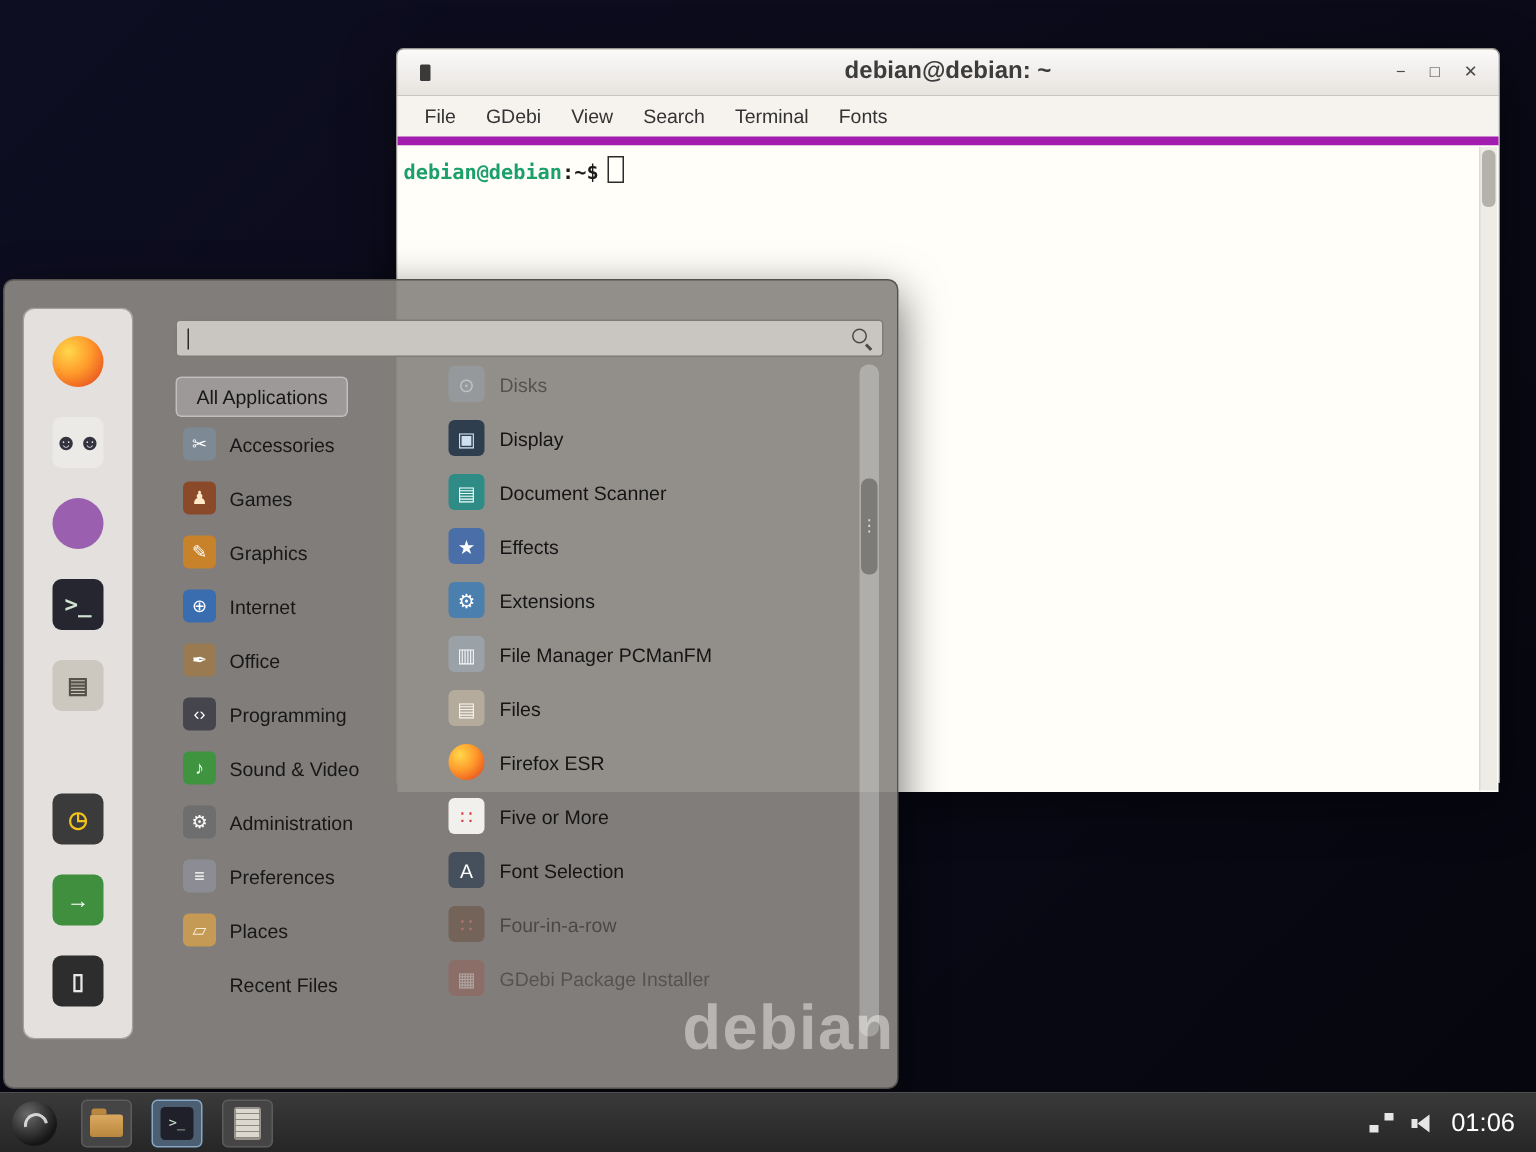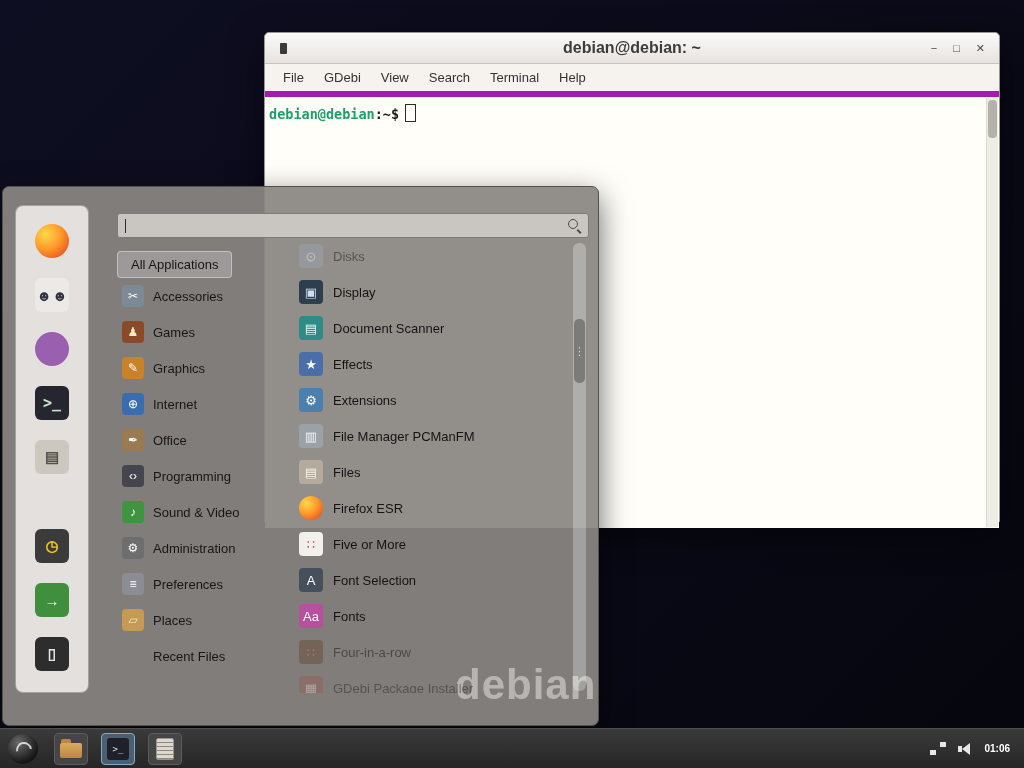--- a/index.html
+++ b/index.html
@@ -106,42 +106,42 @@
     background:repeating-linear-gradient(#dcd8d0 0 3px,#8d897f 3px 4px);
     border:1px solid #9a958c;box-sizing:border-box;}
   .tray{margin-left:auto;display:flex;align-items:center;gap:12px;padding-right:6px;}
   .net-icon{position:relative;width:16px;height:13px;display:inline-block;}
   .net-icon::before{content:"";position:absolute;left:0;bottom:0;width:6px;height:5px;background:#e6e6e6;}
   .net-icon::after{content:"";position:absolute;right:0;top:0;width:6px;height:5px;background:#e6e6e6;}
   .vol-icon{position:relative;width:14px;height:12px;display:inline-block;}
   .vol-icon::before{content:"";position:absolute;left:0;top:3px;width:4px;height:6px;background:#e6e6e6;}
   .vol-icon::after{content:"";position:absolute;left:4px;top:0;width:0;height:0;
     border:6px solid transparent;border-right:8px solid #e6e6e6;border-left:0;}
-  .clock{font-size:10px;font-weight:bold;color:#fff;}
+  .clock{font-size:17px;font-weight:normal;color:#fff;}
 </style>
 </head>
 <body>
 
 <div class="terminal-window">
   <div class="titlebar">
     <span class="win-mini-icon"></span>
     <span class="title">debian@debian: ~</span>
     <span class="win-buttons">
         <span class="win-btn">−</span>
         <span class="win-btn">□</span>
         <span class="win-btn">✕</span>
       </span>
   </div>
   <div class="menubar">
       <span class="tmenu-item">File</span>
       <span class="tmenu-item">GDebi</span>
       <span class="tmenu-item">View</span>
       <span class="tmenu-item">Search</span>
       <span class="tmenu-item">Terminal</span>
-      <span class="tmenu-item">Help</span>
+      <span class="tmenu-item">Fonts</span>
     </div>
   <div class="term-body">
     <span class="prompt-user">debian@debian</span><span class="prompt-path">:~$</span><span class="cursor"></span>
     <div class="term-scrollbar">
       <div class="term-thumb"></div>
     </div>
   </div>
 </div>
 
 <div class="menu-panel">
@@ -262,24 +262,20 @@
         <span class="app-icon-box firefox"></span>
         <span class="app-label">Firefox ESR</span>
       </div>
       <div class="app-row">
         <span class="app-icon-box" style="background: rgb(242, 240, 236); color: rgb(208, 64, 64);">∷</span>
         <span class="app-label">Five or More</span>
       </div>
       <div class="app-row">
         <span class="app-icon-box" style="background: rgb(69, 80, 92); color: rgb(255, 255, 255);">A</span>
         <span class="app-label">Font Selection</span>
-      </div>
-      <div class="app-row">
-        <span class="app-icon-box" style="background: rgb(184, 80, 158); color: rgb(255, 255, 255);">Aa</span>
-        <span class="app-label">Fonts</span>
       </div>
       <div class="app-row" style="opacity: 0.5;">
         <span class="app-icon-box" style="background: rgb(106, 74, 58); color: rgb(232, 112, 96);">∷</span>
         <span class="app-label">Four-in-a-row</span>
       </div>
       <div class="app-row" style="opacity: 0.4;">
         <span class="app-icon-box" style="background: rgb(160, 90, 80); color: rgb(244, 224, 220);">▦</span>
         <span class="app-label">GDebi Package Installer</span>
       </div>
     </div>

